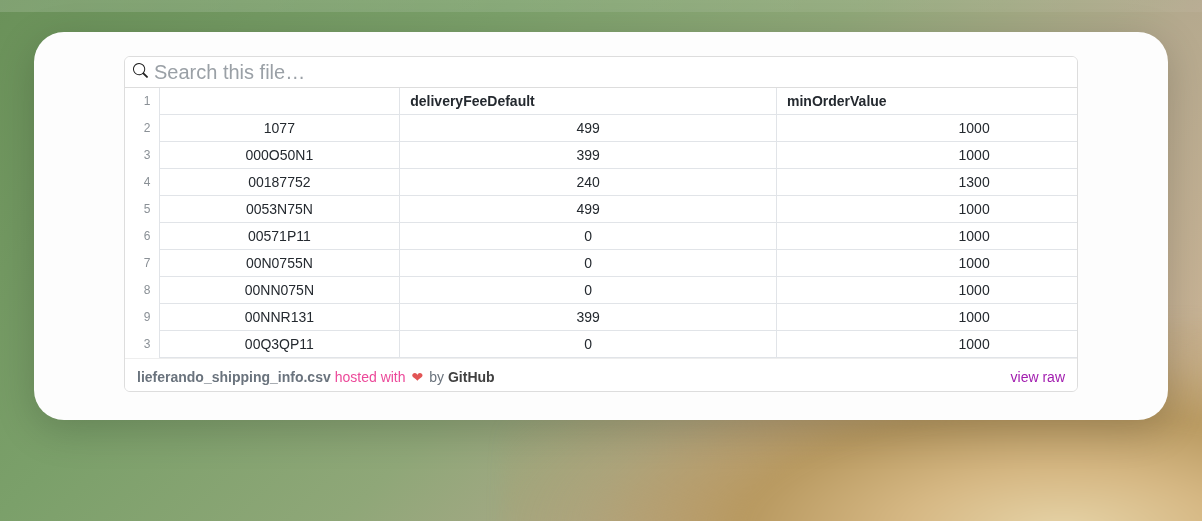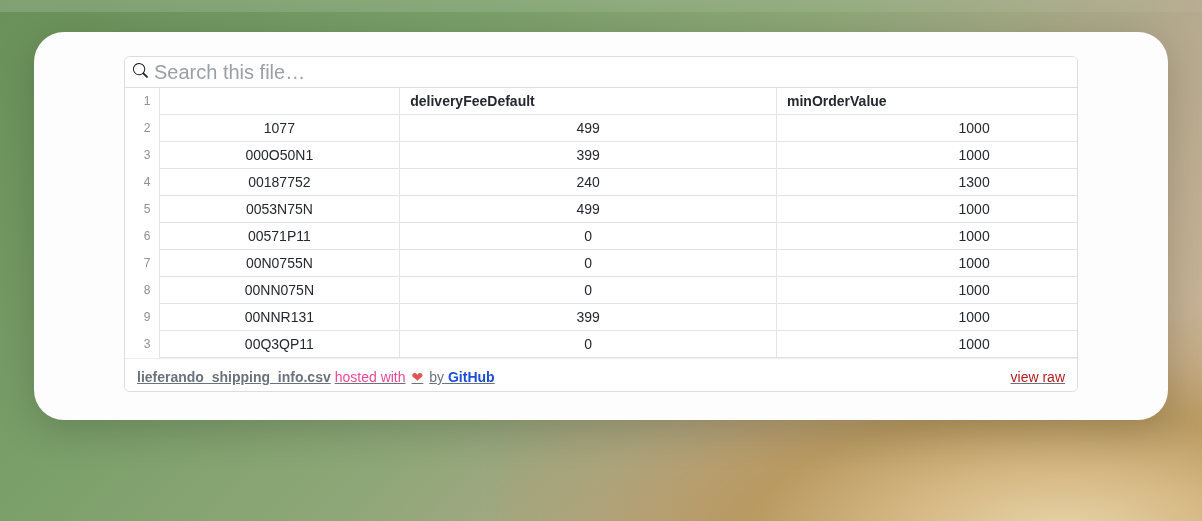--- a/index.html
+++ b/index.html
@@ -156,48 +156,47 @@
 
   .meta-row {
     display: flex;
     align-items: center;
     justify-content: space-between;
     padding: 10px 12px 6px 12px;
     font-size: 14px;
     color: #6a737d;
     border-top: 1px solid #eee;
     background: #fff;
-    text-decoration: underline;
   }
   .meta-left {
     display: flex;
     align-items: center;
     gap: 4px;
     flex-wrap: nowrap;
   }
   .meta-left a.filename {
     color: #6a737d;
     text-decoration: none;
     font-weight: 600;
   }
   .meta-left span.hosted { color: #ec4899; }
   .heart {
     color: #e25555;
     font-size: 14px;
     line-height: 1;
     padding: 0 2px;
   }
   .byline a {
-    color: #1d4ed8;
+    color: #404040;
     font-weight: 600;
     text-decoration: none;
     text-align: center;
   }
   .view-raw {
-    color: #b91c1c;
+    color: #a21caf;
     text-decoration: none;
   }
 </style>
 </head>
 <body>
 
 <div class="card">
   <div class="gist">
 
     <div class="search-row">

